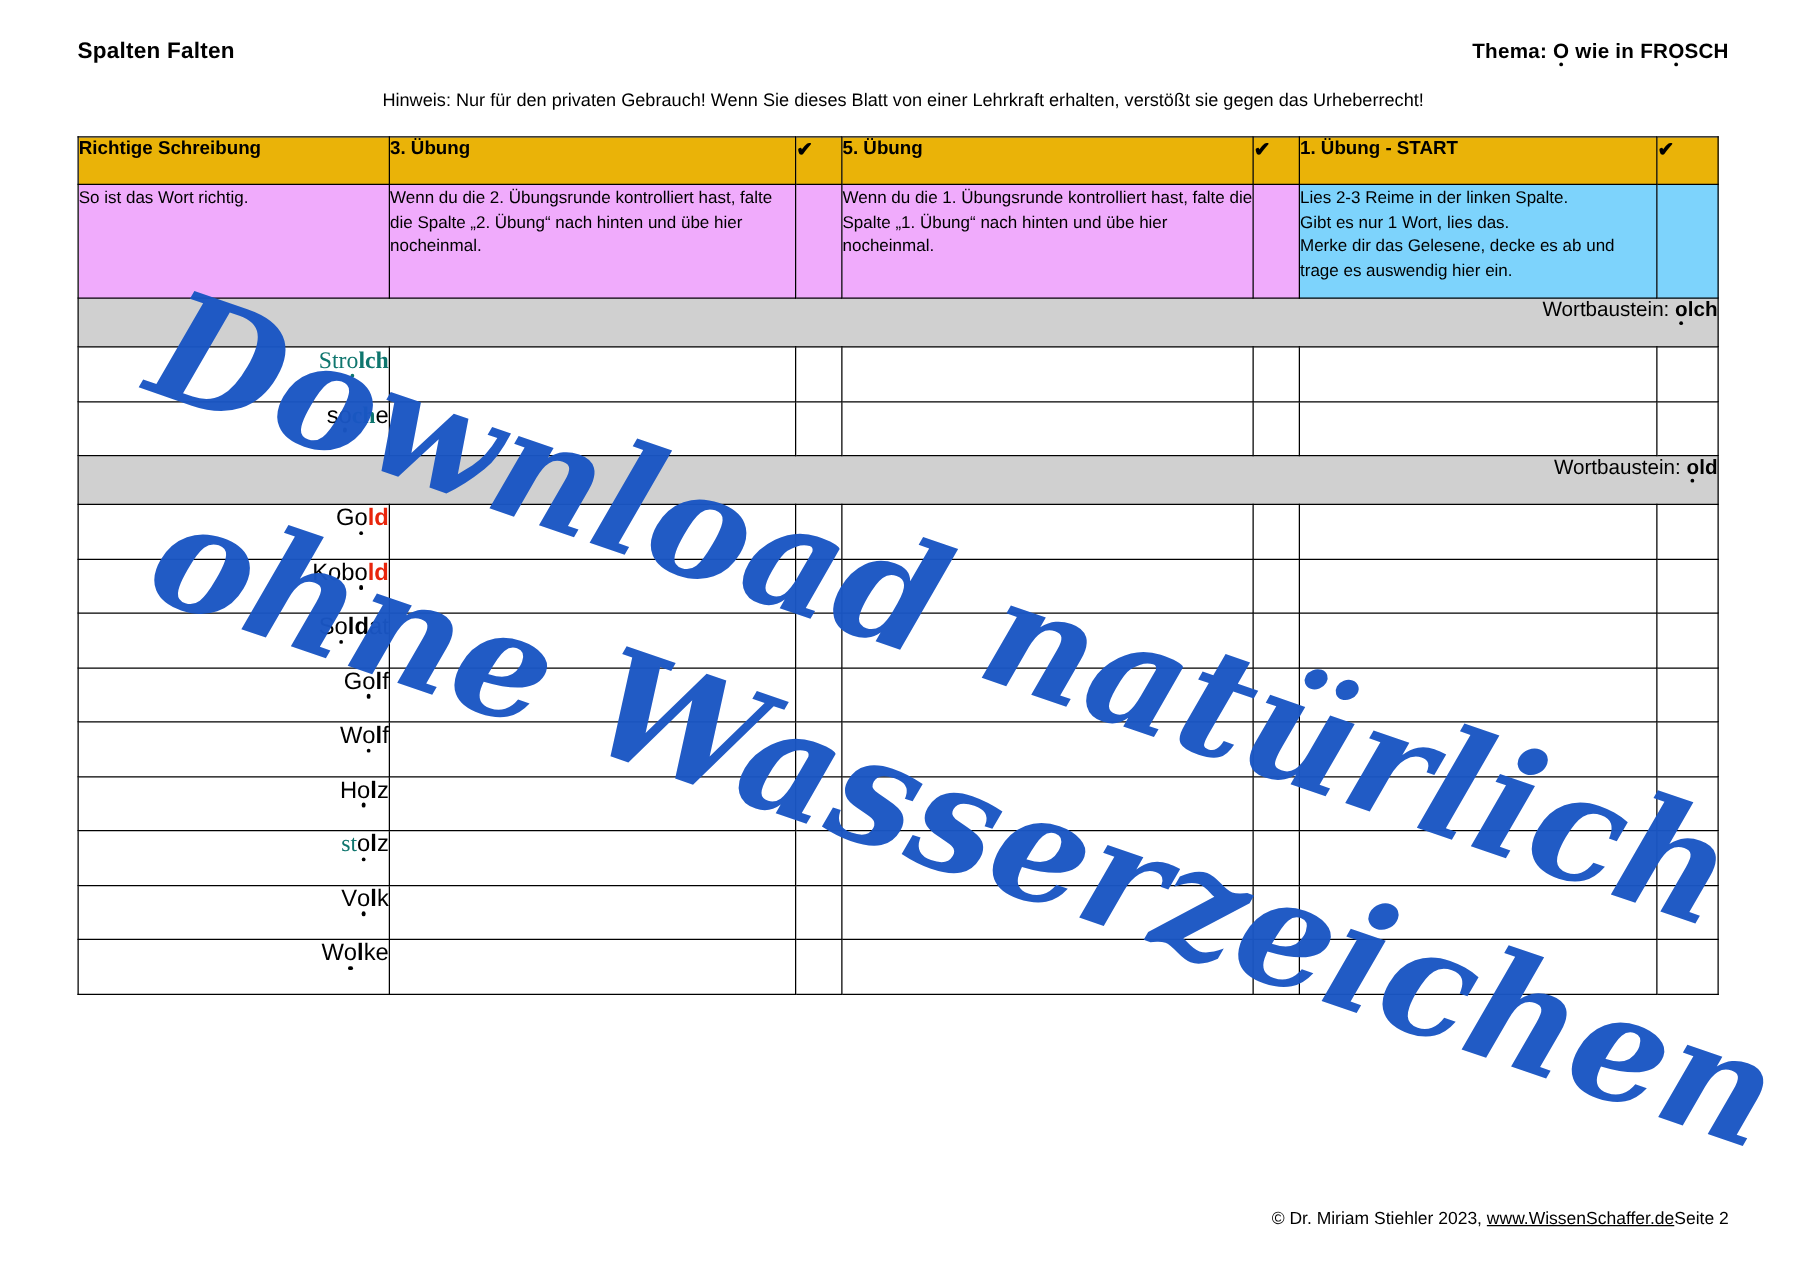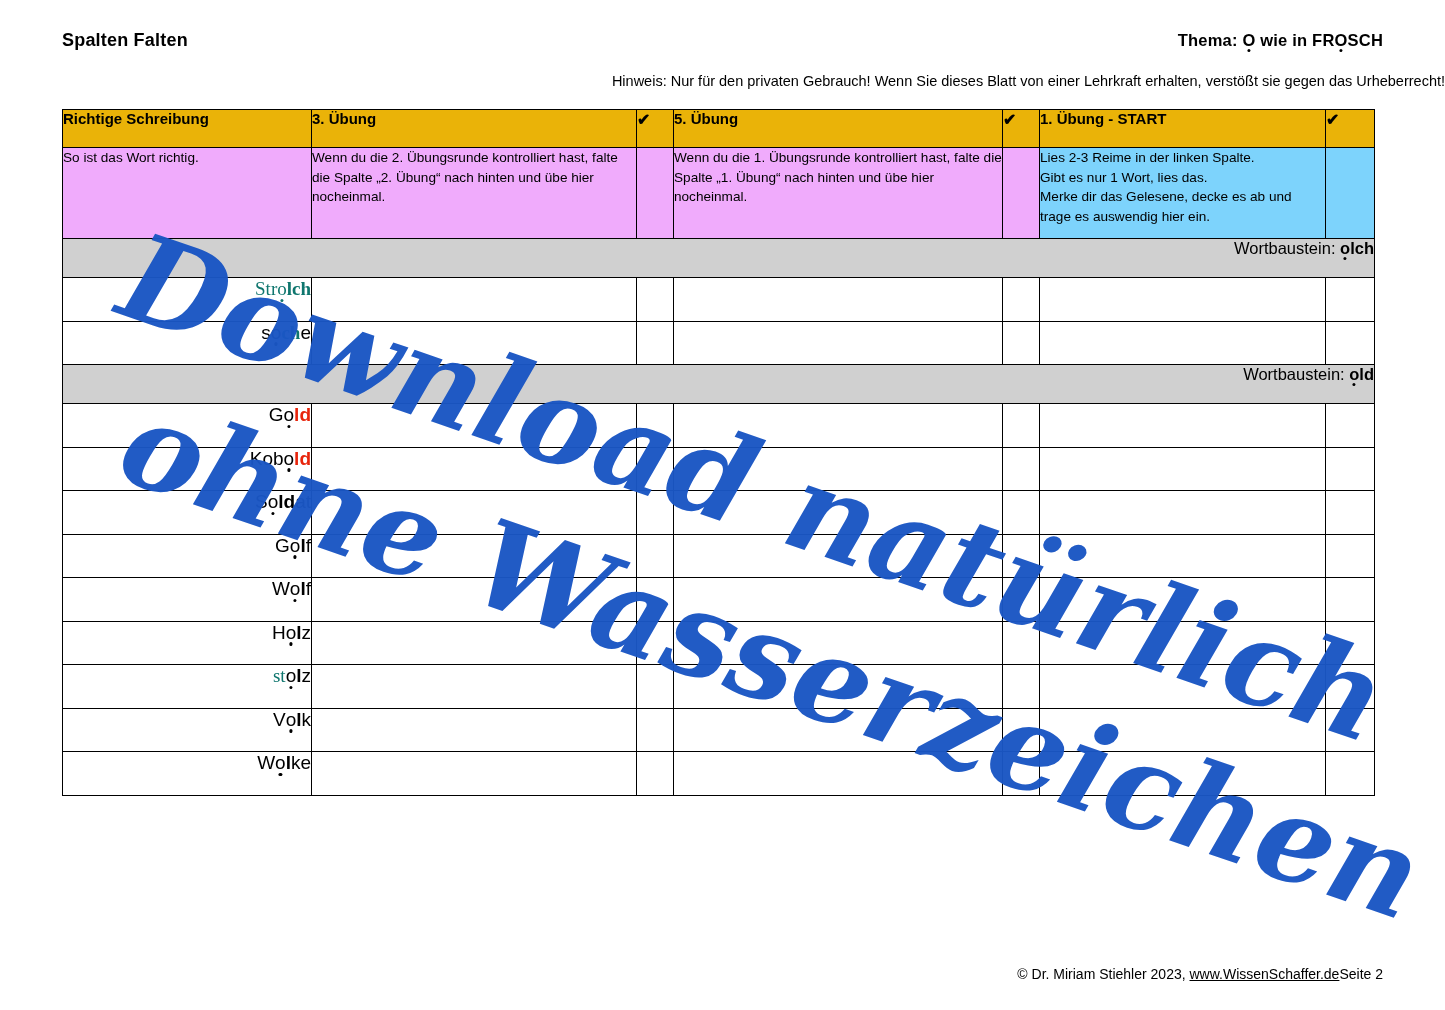--- a/index.html
+++ b/index.html
@@ -57,21 +57,21 @@
     height: 3.2px;
     border-radius: 50%;
     background: currentColor;
   }
 
   .notice {
     position: absolute;
     top: 73px;
     left: 0;
     width: 1445px;
-    text-align: right;
+    text-align: center;
     font-size: 14.5px;
   }
 
   
   table.sheet {
     position: absolute;
     top: 109px;
     left: 62px;
     width: 1312px;
     border-collapse: collapse;

